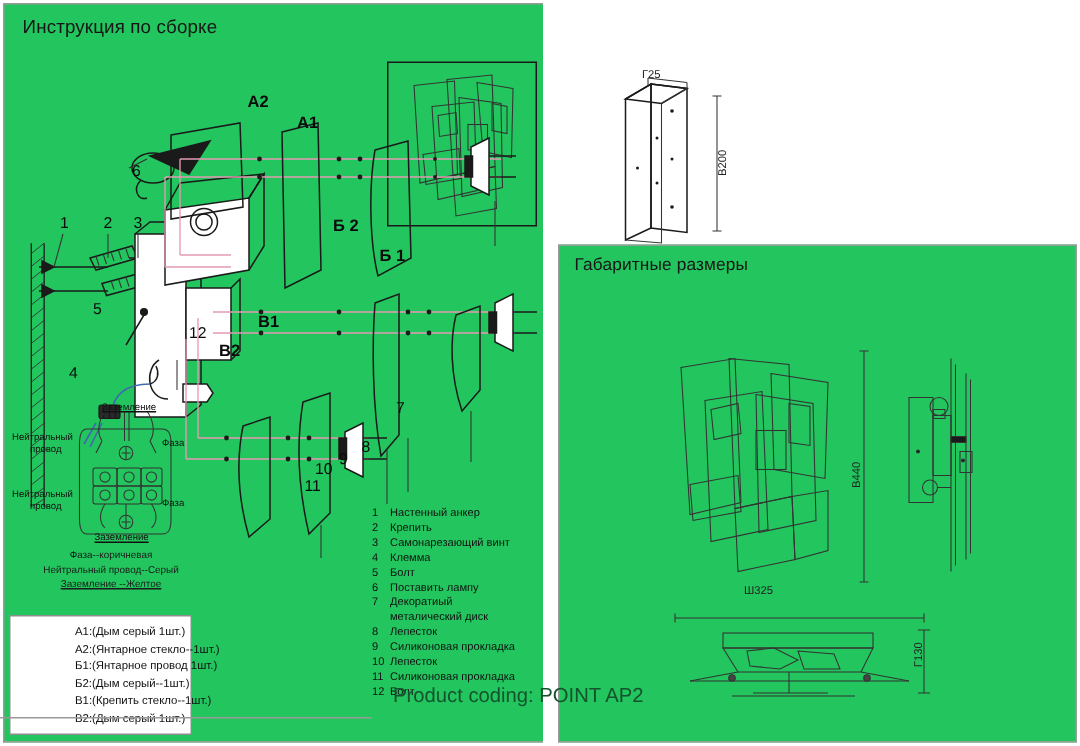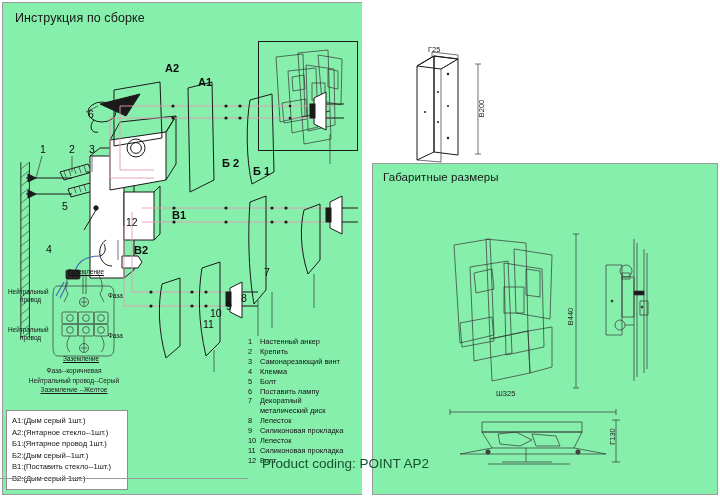--- a/index.html
+++ b/index.html
@@ -14,21 +14,21 @@
     color: #1d1d1d;
     overflow: hidden;
     position: relative;
   }
   .sheet {
     position: absolute; inset: 0;
     width: 720px; height: 497px;
   }
 
   
-  .panel { position: absolute; border: 1px solid #9a9a9a; background: #86efac; }
+  .panel { position: absolute; border: 1px solid #9a9a9a; background: #22c55e; }
   #panel-assembly { left: 2px;   top: 2px;   width: 360px; height: 493px; border-right: none; }
   #panel-base     { left: 372px; top: 2px;   width: 346px; height: 155px; }
   #panel-dims     { left: 372px; top: 163px; width: 346px; height: 332px; }
 
   .panel-title {
     position: absolute; left: 10px; top: 7px;
     font-size: 11.5px; letter-spacing: .1px; color: #161616;
     white-space: nowrap;
   }
   #panel-assembly .panel-title { font-size: 12.5px; left: 12px; top: 8px; }
@@ -51,21 +51,21 @@
   .fill-dark { fill: #2a2a2a; stroke: #1a1a1a; stroke-width: .8; }
 
   
   #wall { position: absolute; left: 20px; top: 150px; width: 12px; height: 200px; }
 
   
   #glass-list {
     position: absolute; left: 6px; top: 410px; width: 122px;
     border: 1px solid #8d8d8d; padding: 4px 4px 4px 5px; background: #fff;
   }
-  #glass-list div { font-size: 7.6px; line-height: 11.6px; color: #111; white-space: nowrap; }
+  #glass-list div { font-size: 7.6px; line-height: 11.6px; color: #111; white-space: nowrap; margin-left: 38px; }
 
   #parts-list { position: absolute; left: 248px; top: 337px; width: 112px; }
   #parts-list .pitem {
     font-size: 7.4px; line-height: 9.9px; color: #111; white-space: nowrap;
     display: flex; gap: 3px;
   }
   #parts-list .pnum { width: 9px; text-align: left; flex: 0 0 auto; }
   #parts-list .ptxt { flex: 1 1 auto; }
   #parts-list .cont { padding-left: 12px; }
 
@@ -302,24 +302,24 @@
       <line x1="300" y1="214" x2="300" y2="248"></line>
       <line x1="258" y1="232" x2="258" y2="268"></line>
       <line x1="244" y1="240" x2="244" y2="276"></line>
       <line x1="200" y1="290" x2="200" y2="312"></line>
       <line x1="104" y1="180" x2="104" y2="200"></line>
     </g>
   </svg>
 
   <span class="part-lbl" style="left:165px; top:62px;">А2</span>
   <span class="part-lbl" style="left:198px; top:76px;">А1</span>
-  <span class="part-lbl" style="left:222px; top:157px;">Б 2</span>
+  <span class="part-lbl" style="left:222px; top:145px;">Б 2</span>
   <span class="part-lbl" style="left:253px; top:165px;">Б 1</span>
   <span class="part-lbl" style="left:172px; top:209px;text-align:right;">В1</span>
-  <span class="part-lbl" style="left:134px; top:244px;">В2</span>
+  <span class="part-lbl" style="left:134px; top:228px;padding-left:12px;">В2</span>
 
   <span class="num" style="left:40px;  top:143px;">1</span>
   <span class="num" style="left:69px;  top:143px;">2</span>
   <span class="num" style="left:89px;  top:143px;">3</span>
   <span class="num" style="left:46px;  top:243px;">4</span>
   <span class="num" style="left:62px;  top:200px;">5</span>
   <span class="num" style="left:88px;  top:108px;">6</span>
   <span class="num" style="left:264px; top:266px;">7</span>
   <span class="num" style="left:241px; top:292px;">8</span>
   <span class="num" style="left:226px; top:300px;">9</span>
@@ -381,21 +381,21 @@
     <div>Фаза--коричневая</div>
     <div>Нейтральный провод--Серый</div>
     <div style="text-decoration:underline;">Заземление --Желтое</div>
   </div>
 
   <div id="glass-list">
     <div>А1:(Дым серый 1шт.)</div>
     <div>А2:(Янтарное стекло--1шт.)</div>
     <div>Б1:(Янтарное провод 1шт.)</div>
     <div>Б2:(Дым серый--1шт.)</div>
-    <div>В1:(Поставить стекло--1шт.)</div>
+    <div>В1:(Крепить стекло--1шт.)</div>
     <div>В2:(Дым серый 1шт.)</div>
   </div>
 
   <div id="parts-list">
     <div class="pitem">
         <span class="pnum">1</span>
         <span class="ptxt">Настенный анкер</span>
       </div>
     <div class="pitem">
         <span class="pnum">2</span>

